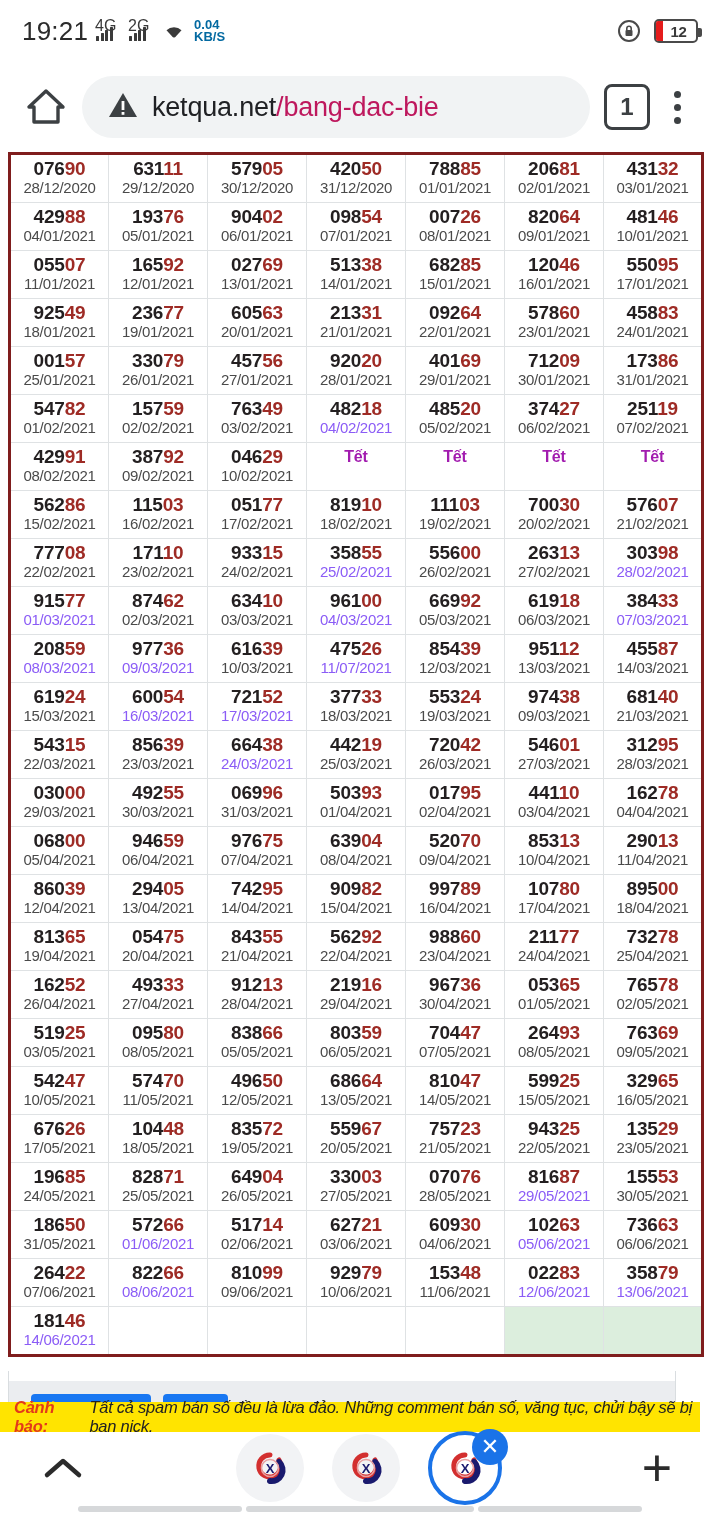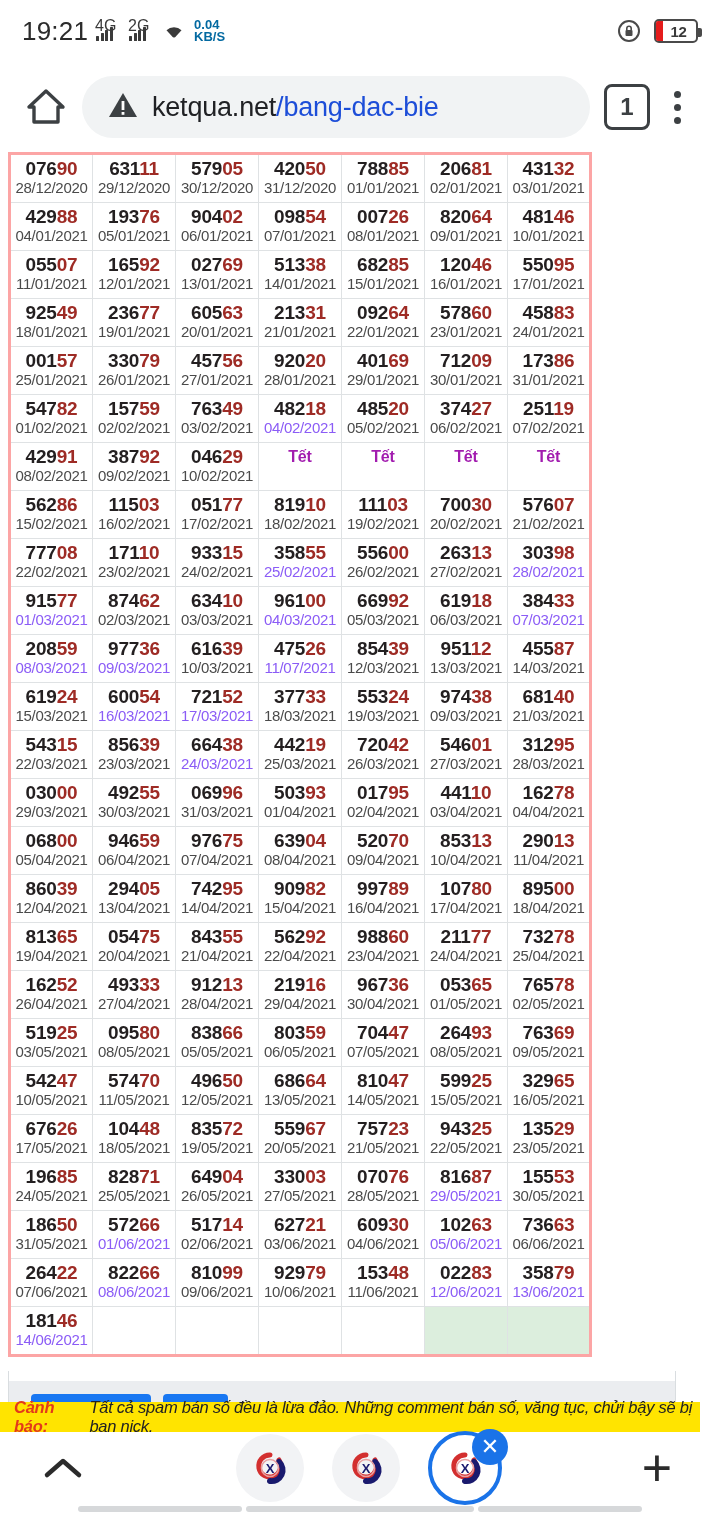--- a/index.html
+++ b/index.html
@@ -43,35 +43,35 @@
     position:absolute; top:62px; left:0; width:720px; height:90px;
     display:flex; align-items:center; background:#ffffff; padding:0 16px;
   }
   .home-btn { width:60px; height:60px; display:flex; align-items:center; justify-content:center; }
   .omnibox {
     flex:1; height:62px; margin:0 14px 0 6px; background:#f1f3f4; border-radius:31px;
     display:flex; align-items:center; padding:0 26px; overflow:hidden;
   }
   .warn-tri { margin-right:14px; flex:0 0 auto; }
   .url { font-size:27px; color:#202124; white-space:nowrap; letter-spacing:-.2px; }
-  .url .dim { color:#1d4ed8;text-align:right; }
+  .url .dim { color:#be185d;text-align:right; }
   .tabcount {
     width:46px; height:46px; border:3px solid #3c4043; border-radius:8px;
     display:flex; align-items:center; justify-content:center;
     font-size:24px; font-weight:600; color:#3c4043; flex:0 0 auto;
   }
   .menu-dots { width:54px; display:flex; flex-direction:column; align-items:center; gap:6px; }
   .menu-dots i { width:7px; height:7px; border-radius:50%; background:#3c4043; display:block; }
 
   
   .page { position:absolute; top:152px; left:0; width:720px; height:1280px; background:#fff; overflow:hidden; }
   .pgscroll { position:absolute; left:8px; top:0; width:668px; }
 
-  table.lotto { border-collapse:collapse; width:584px; table-layout:fixed;
-                border:3px solid #fca5a5;padding-left:24px; }
+  table.lotto { border-collapse:collapse; width:696px; table-layout:fixed;
+                border:3px solid #7f1d1d;padding-left:24px; }
   table.lotto td { border:1px solid #dfe2e4; text-align:center; vertical-align:middle;
                    padding:3px 0 5px 0; height:46.4px; background:#fff; }
   .num { font-size:19px; font-weight:700; color:#231f20; letter-spacing:-.2px; line-height:21px; }
   .num .tail { color:#9e2b25; }
   .dt { font-size:15px; color:#4a4a4a; line-height:18px; letter-spacing:-.3px; }
   td.we { background:#dceedd; }
   td.hl { background:#ffbf00;margin-left:40px; }
   td.hl .dt { color:#8b5cf6; }
   td.empty { background:#fff; }
   td.empty.we { background:#dceedd; }

